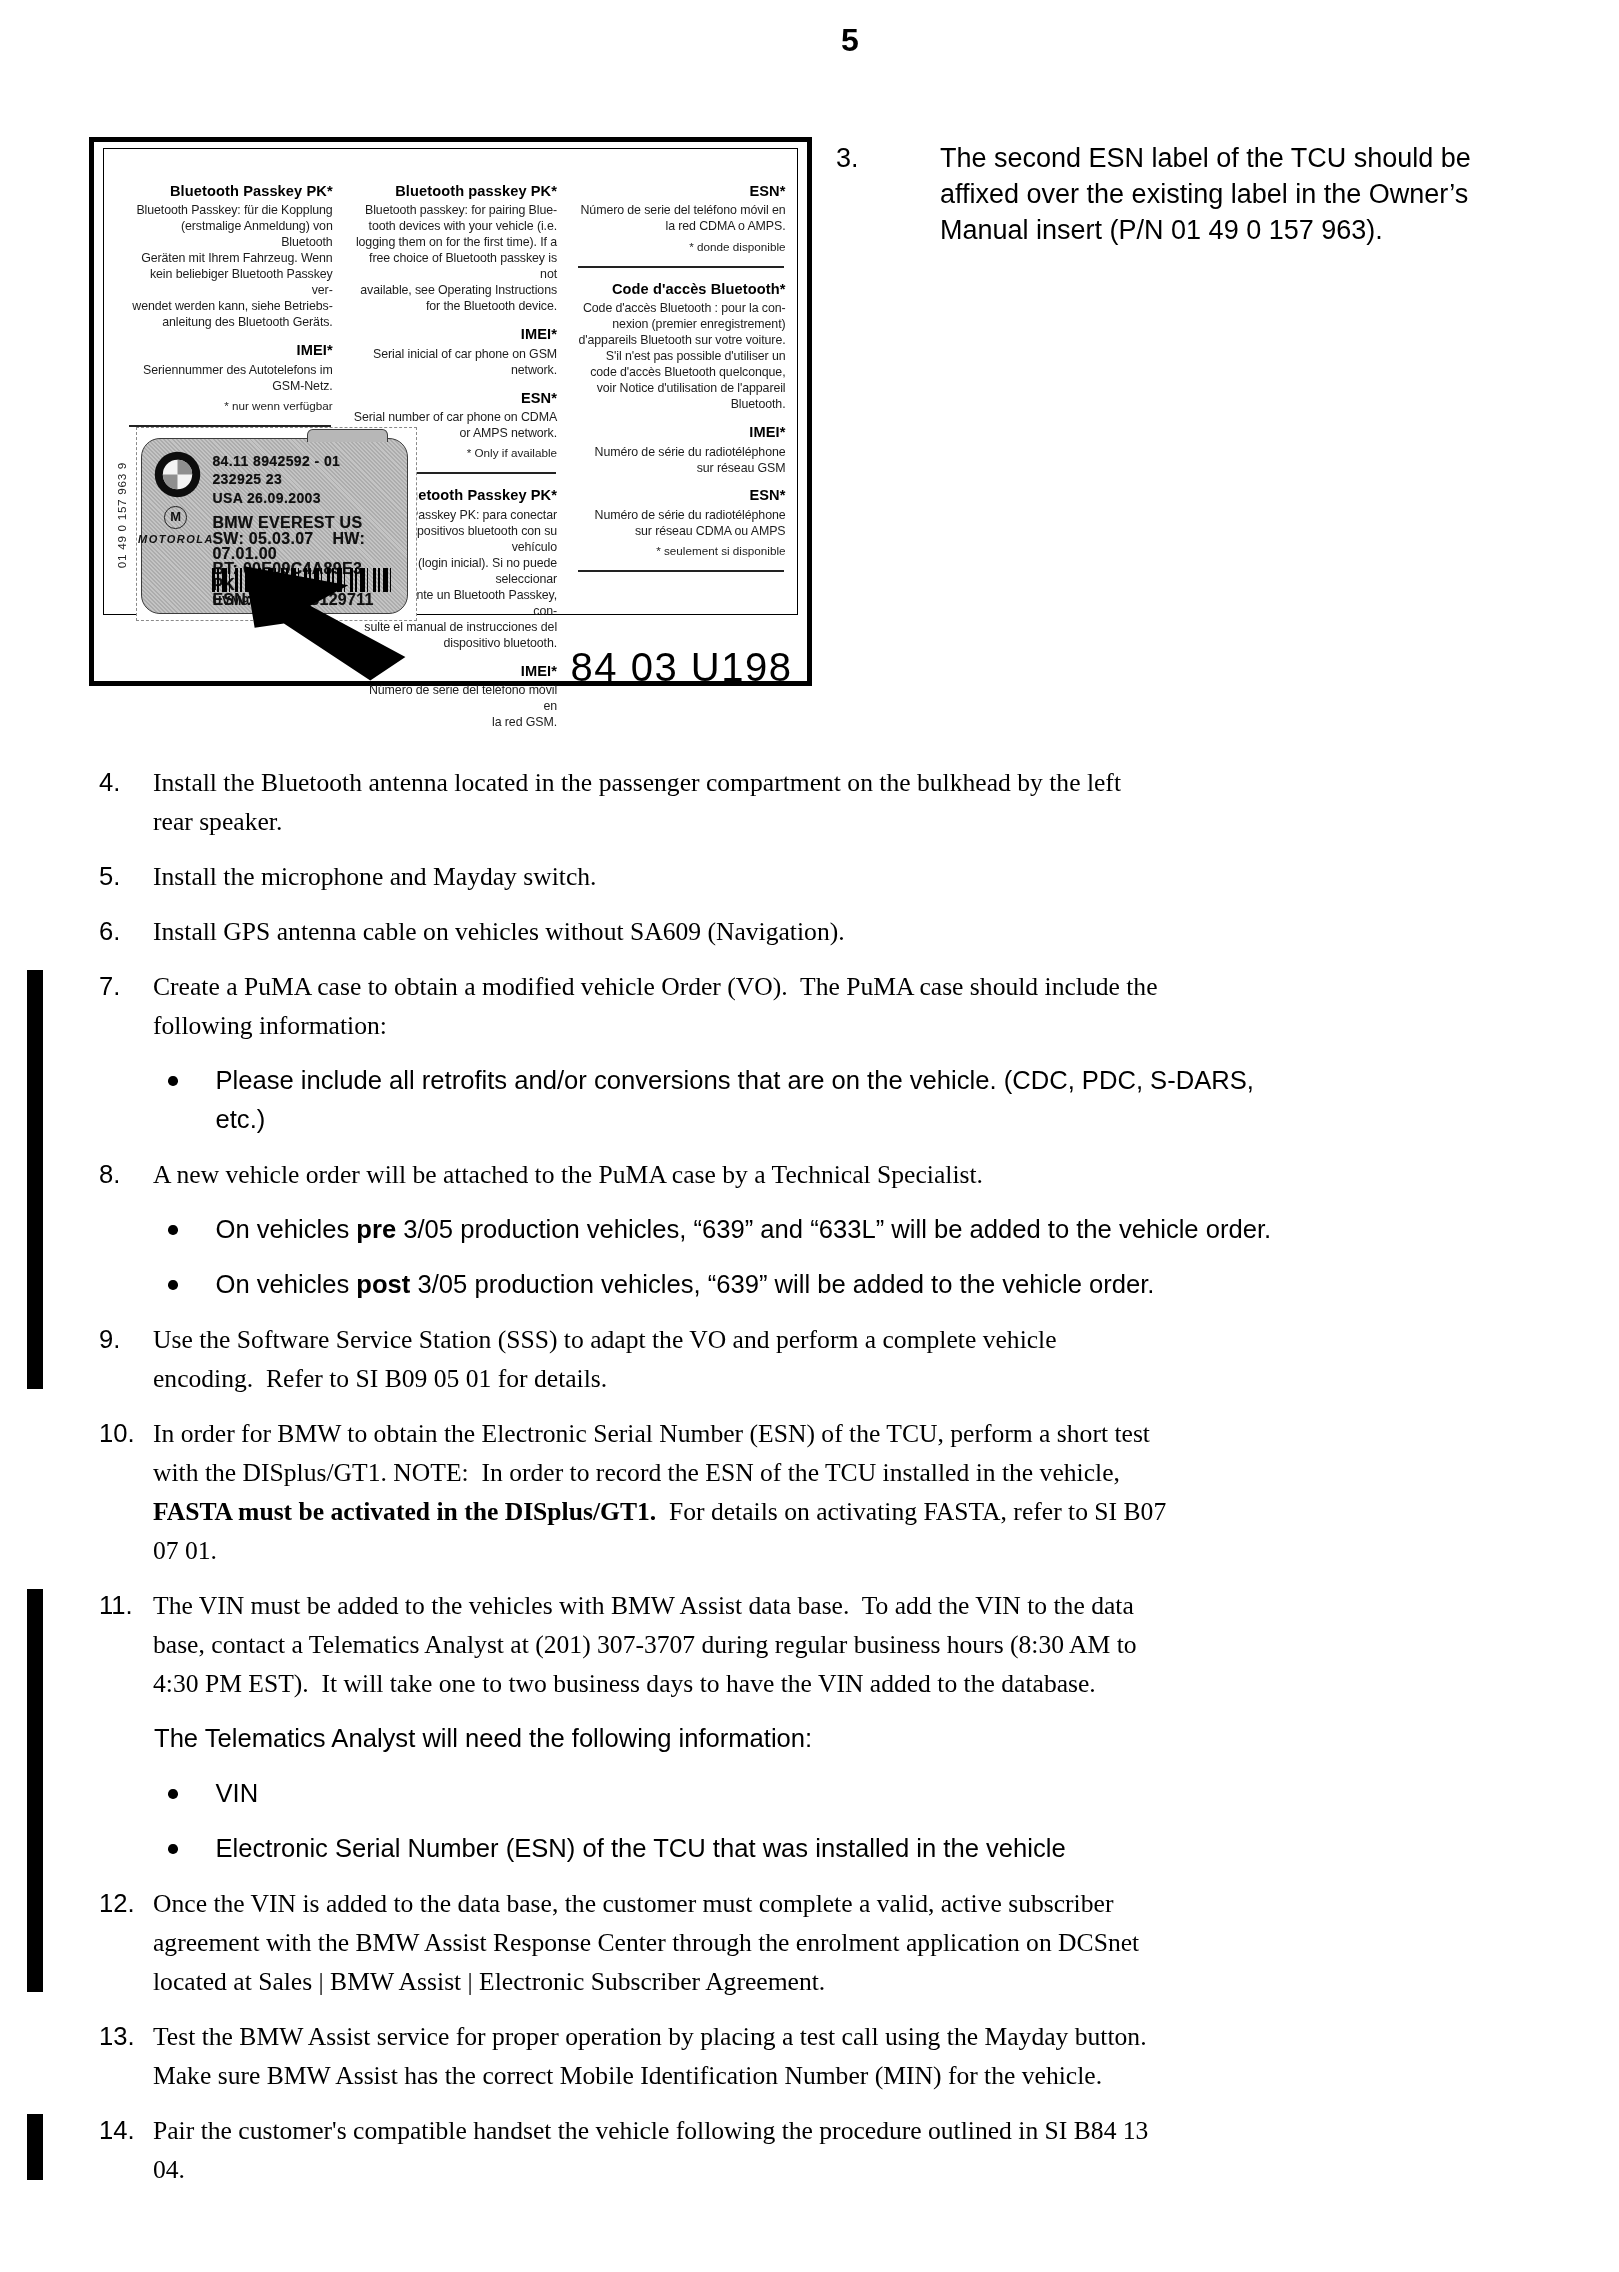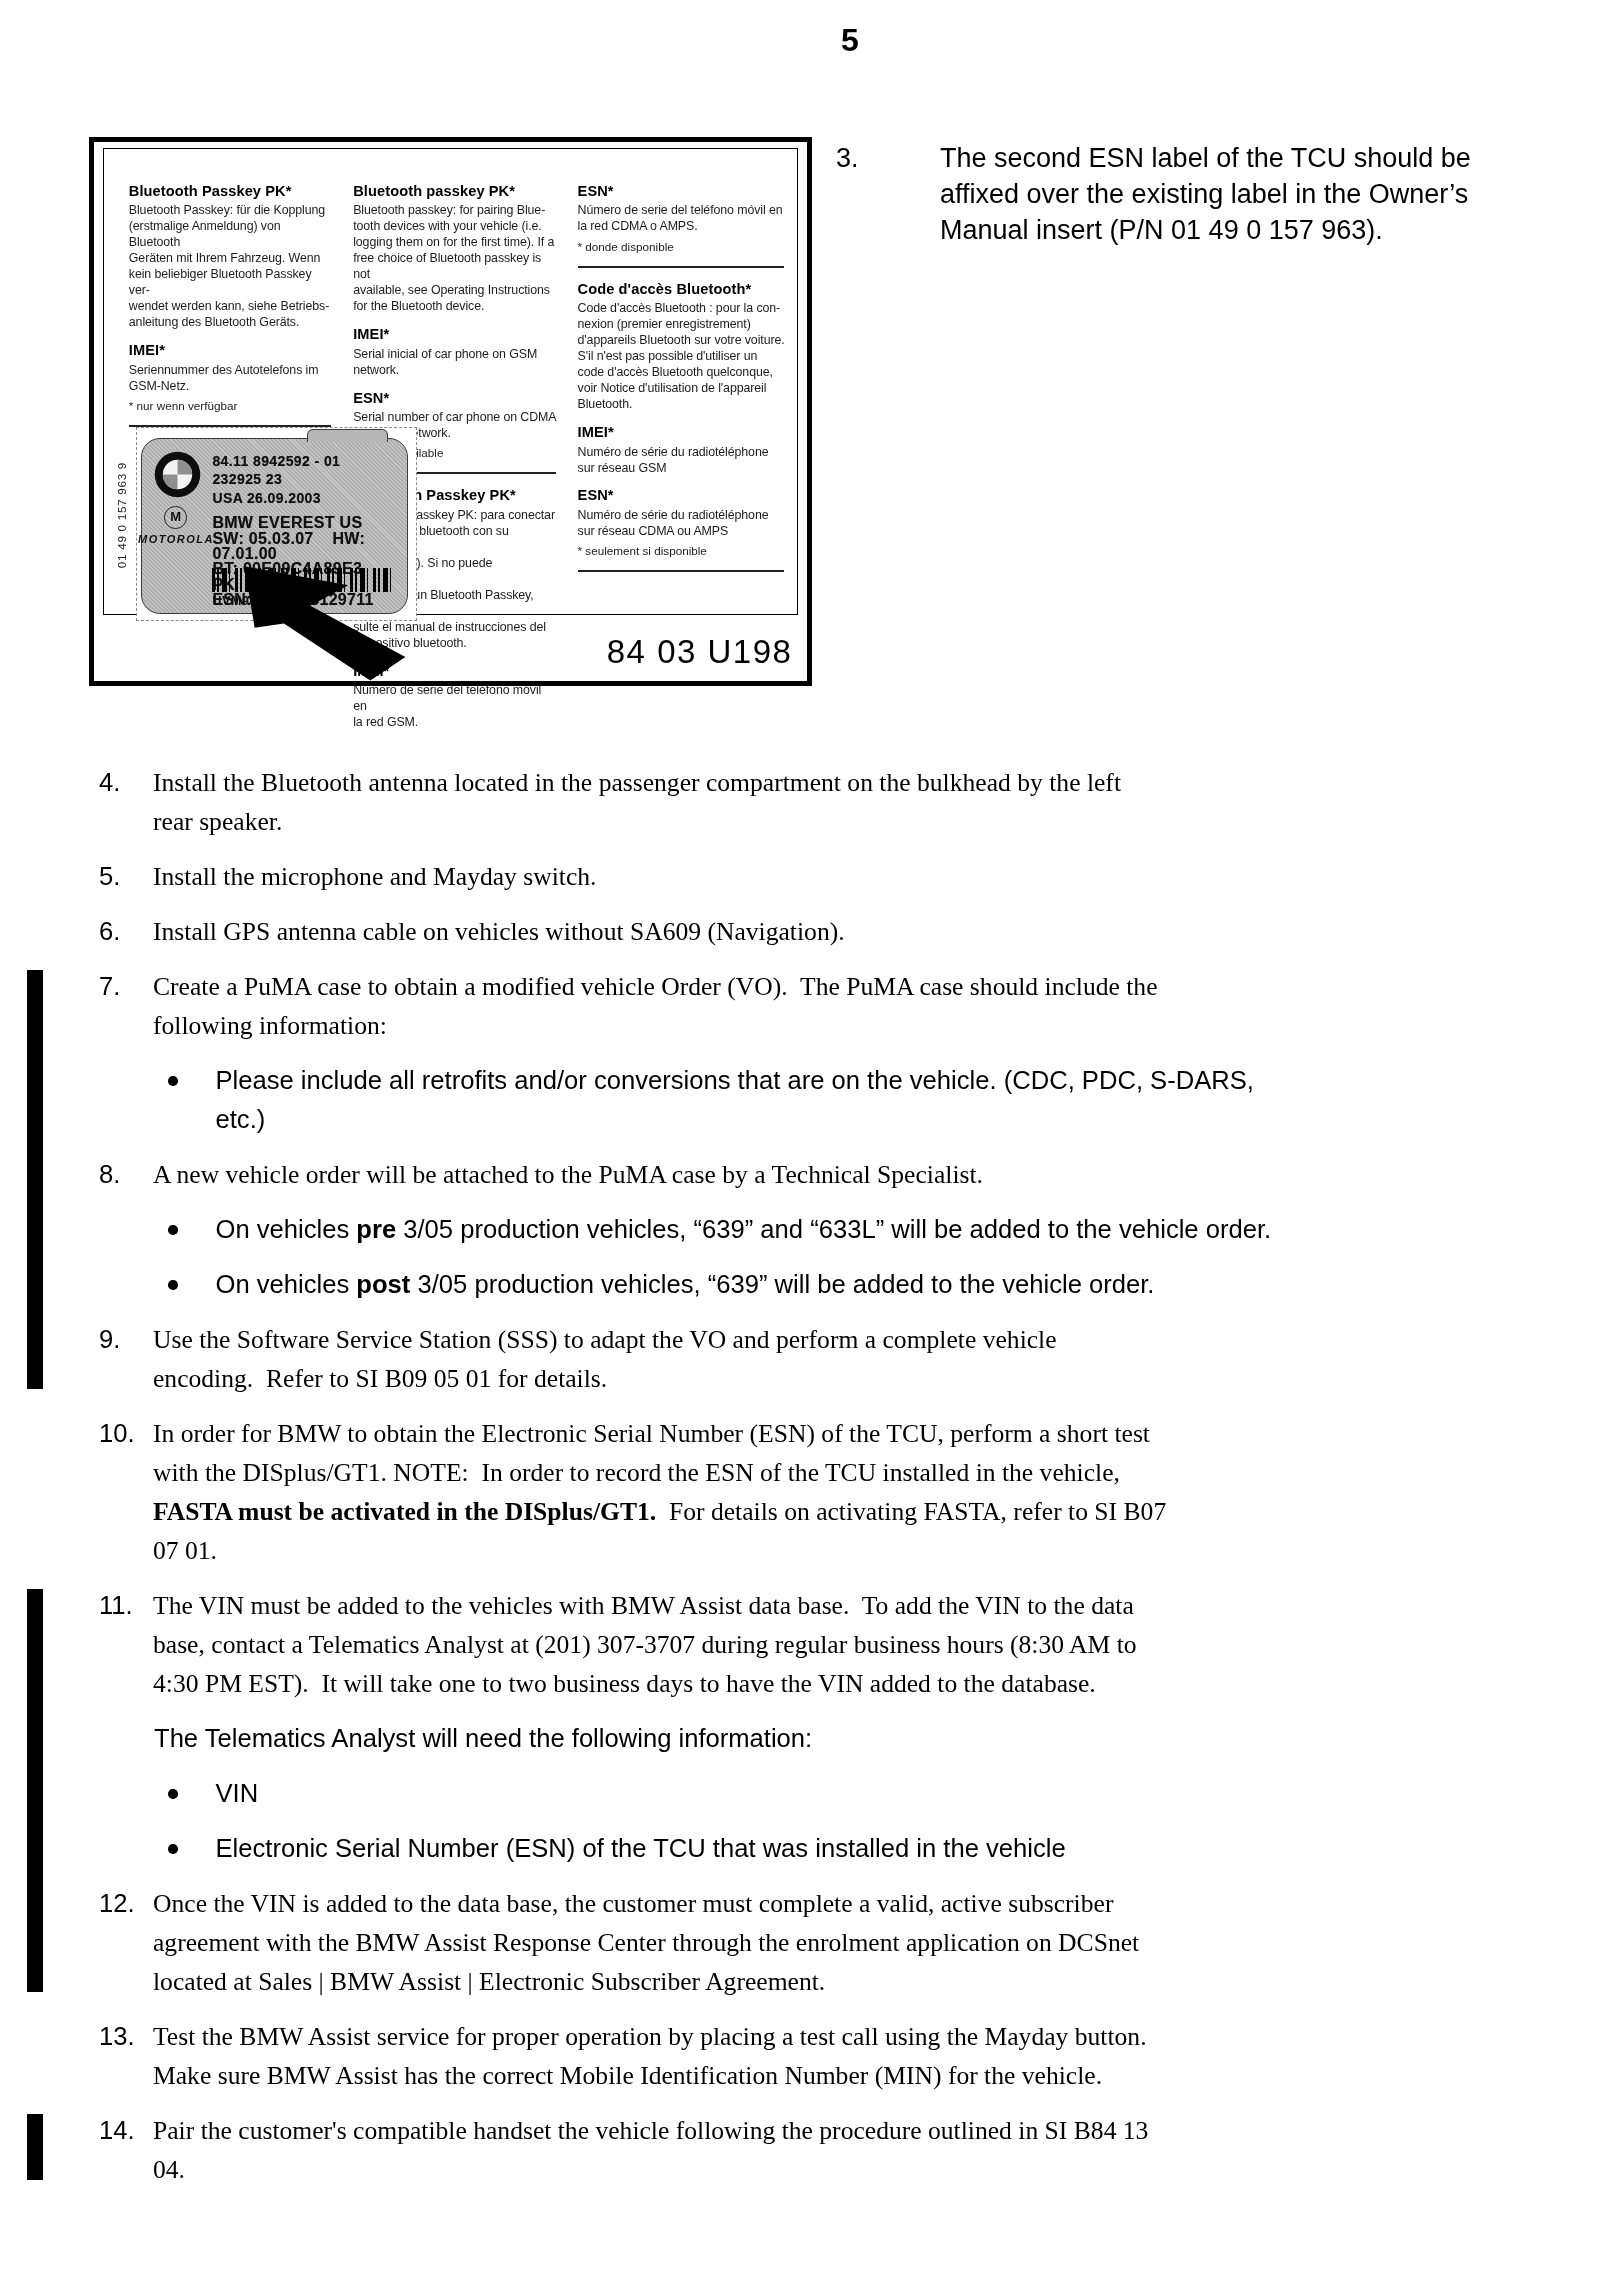--- a/index.html
+++ b/index.html
@@ -6,27 +6,27 @@
   .page{
     position:relative;width:1619px;height:2273px;background:#ffffff;
     font-family:"Liberation Sans", sans-serif;color:#000;overflow:hidden;
   }
   
   .page-num{position:absolute;left:841px;top:22px;font-size:32px;font-weight:bold;}
 
   
   .figure{position:absolute;left:89px;top:137px;width:713px;height:539px;border:5.1px solid #000;background:#fff;}
   .fig-inner{position:absolute;left:8.8px;top:5.8px;right:8.8px;height:465px;border:1.5px solid #000;}
-  .fig-cols{display:grid;grid-template-columns:1fr 1fr 1.02fr;column-gap:20.5px;padding:34px 11.7px 0 25px;}
+  .fig-cols{display:grid;grid-template-columns:1fr 1fr 1.02fr;column-gap:20.5px;padding:34px 11.7px 0 25px;text-align:right;}
   .sec{margin-bottom:11.7px;}
   .sec-h{font-size:14.6px;font-weight:bold;margin-bottom:3.7px;letter-spacing:0.1px;}
   .sec-body{font-size:12.4px;line-height:16px;letter-spacing:-0.1px;white-space:pre-wrap;color:#1c1c1c;}
   .sec-note{font-size:11.7px;margin-top:5.1px;color:#1c1c1c;}
   .rule{border-top:2.2px solid #222;margin:13px 1.5px 13px 0;}
-  .fig-caption{position:absolute;right:14.6px;top:491px;font-size:33px;letter-spacing:1.5px;}
+  .fig-caption{position:absolute;right:14.6px;top:503px;font-size:40px;letter-spacing:1.5px;}
 
   
   .label-area{position:absolute;left:42px;top:285px;width:279px;height:192px;border:1.5px dashed #8a8a8a;background:#fff;}
   .tcu-label{position:absolute;left:4.4px;top:10.2px;width:265px;height:174px;background:#b7b7b7;border:1.5px solid #3c3c3c;border-radius:19px;
     background-image:repeating-linear-gradient(45deg,rgba(255,255,255,.18) 0 1.5px,rgba(0,0,0,.06) 1.5px 2.9px);}
   .tcu-tab{position:absolute;left:62%;top:-10.2px;width:30%;height:11.7px;background:#b7b7b7;border:1.5px solid #3c3c3c;border-bottom:none;border-radius:5.8px 5.8px 0 0;}
   .roundel{position:absolute;left:11.7px;top:11.7px;}
   .moto-mark{position:absolute;left:22px;top:67px;width:20.5px;height:20.5px;border:1.5px solid #222;border-radius:50%;
     font-size:13px;font-weight:bold;text-align:center;line-height:20.5px;color:#111;}
   .moto-word{position:absolute;left:-4.4px;top:94px;font-size:11px;font-weight:bold;font-style:italic;letter-spacing:1.5px;color:#111;}

